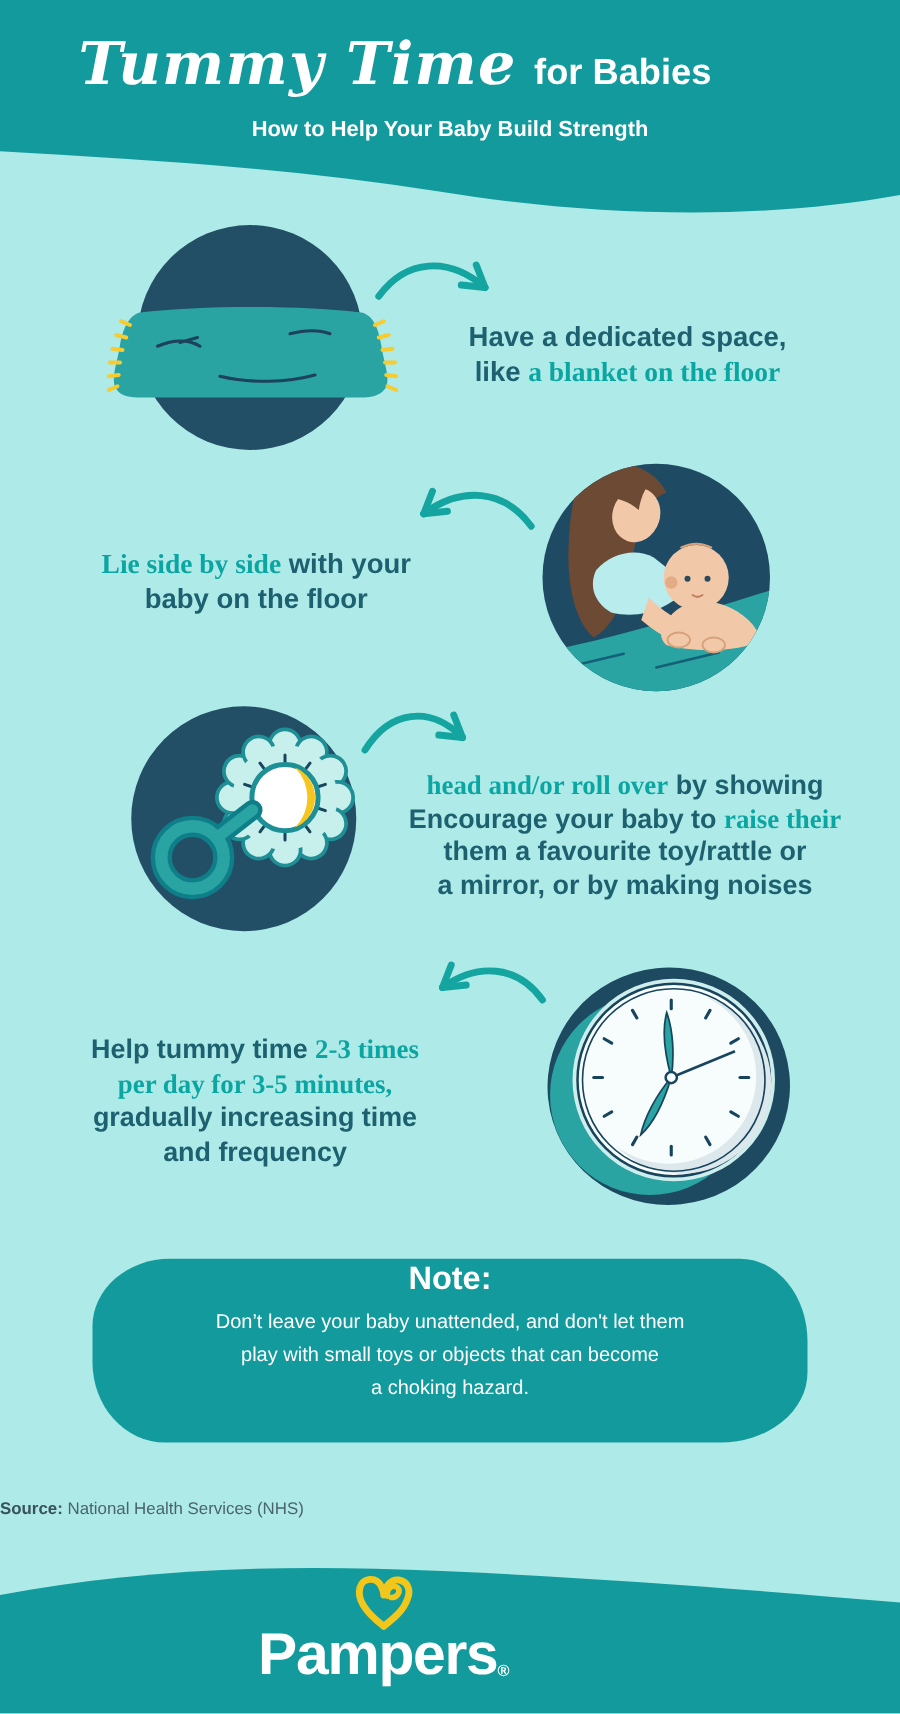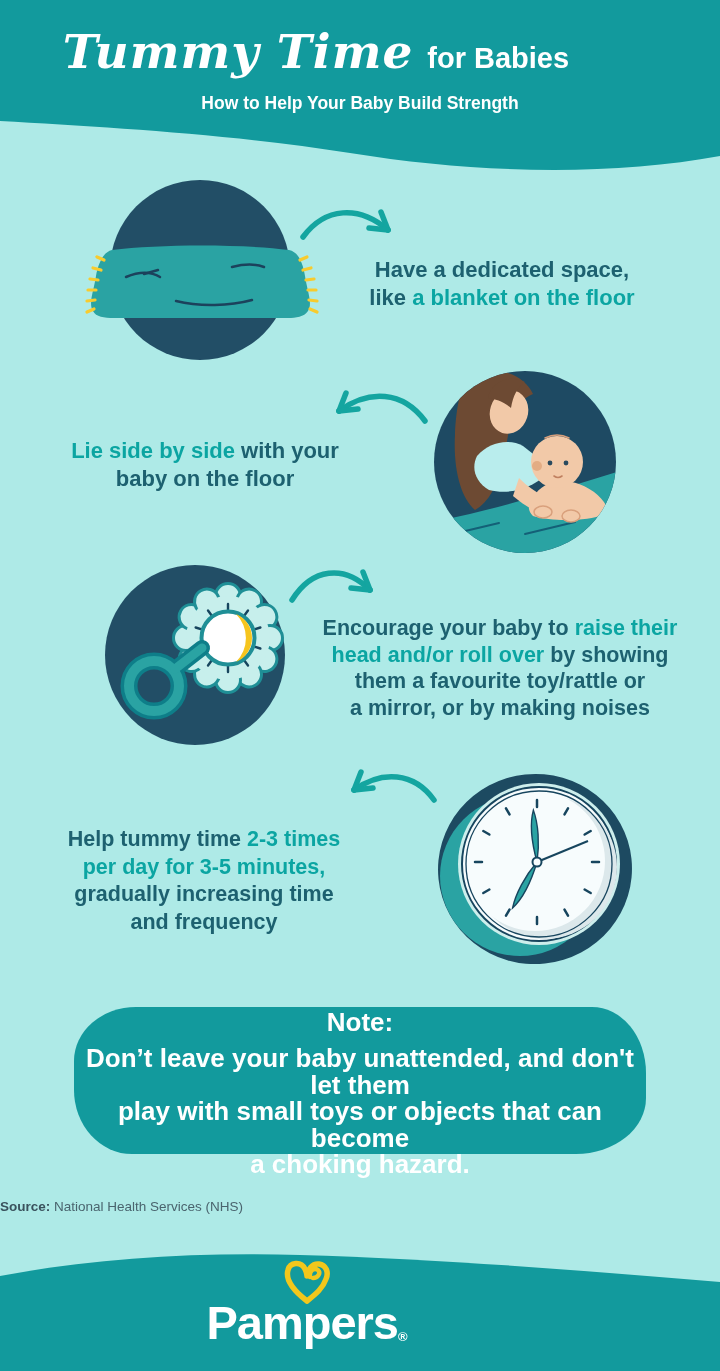--- a/index.html
+++ b/index.html
@@ -22,30 +22,30 @@
   .title-suffix{font-size:29px;font-weight:bold;line-height:34px;}
   .subtitle{left:0;top:93px;width:720px;text-align:center;color:var(--white);font-size:17.5px;font-weight:bold;}
 
   
   .step-text{text-align:center;font-weight:bold;color:var(--body_text);}
   .step-text .tline{white-space:nowrap;}
   .s1{left:337px;top:256px;width:330px;font-size:22px;line-height:28px;}
   .s2{left:55px;top:437px;width:300px;font-size:22px;line-height:28px;}
   .s3{left:305px;top:615px;width:390px;font-size:21.5px;line-height:26.5px;}
   .s4{left:49px;top:826px;width:310px;font-size:21.5px;line-height:27.5px;}
-  .seg-accent{color:var(--accent);}
+  .seg-accent{color:var(--accent);font-family:Liberation Serif, serif;}
 
   
   .note-box{
     left:74px;top:1007px;width:572px;height:147px;background:var(--teal);
     border-radius:62px 54px 70px 58px / 54px 66px 56px 64px;
     color:var(--white);text-align:center;box-sizing:border-box;
   }
   .note-title{font-size:26px;font-weight:bold;margin-bottom:7px;}
-  .note-body{font-size:26px;font-weight:bold;line-height:26.5px;}
+  .note-body{font-size:16px;font-weight:normal;line-height:26.5px;}
 
   
   .source-line{left:0;top:1199px;width:720px;text-align:left;font-size:13.5px;color:#4a646e;}
   .source-label{font-weight:bold;color:#3a525d;}
 
   
   .footer-wave{left:0;bottom:0;}
   .logo{left:0;top:1258px;width:614px;display:flex;flex-direction:column;align-items:center;text-align:center;}
   .brand-row{color:var(--white);font-size:47px;font-weight:bold;letter-spacing:-1px;line-height:46px;margin-top:-6px;}
   .reg{font-size:13px;vertical-align:-2px;letter-spacing:0;}
@@ -191,22 +191,22 @@
 
   <svg class="abs" style="left:286px;top:556px" width="98" height="60" viewBox="0 0 98 60">
     <g fill="none" stroke="#14a5a0" stroke-width="5.5" stroke-linecap="round" stroke-linejoin="round">
       <path d="M6,44 C26,12 58,8 84,34"></path>
       <path d="M84,34 L77,16"></path>
         <path d="M84,34 L65,32"></path>
     </g>
   </svg>
 
   <div class="abs step-text s3">
+      <div class="tline"><span class="seg-accent">head and/or roll over</span><span> by showing</span></div>
       <div class="tline"><span>Encourage your baby to </span><span class="seg-accent">raise their</span></div>
-      <div class="tline"><span class="seg-accent">head and/or roll over</span><span> by showing</span></div>
       <div class="tline"><span>them a favourite toy/rattle or</span></div>
       <div class="tline"><span>a mirror, or by making noises</span></div>
     </div>
 
   <svg class="abs" style="left:434px;top:770px" width="202" height="198" viewBox="0 0 202 198">
     <ellipse cx="101" cy="99" rx="97" ry="95" fill="#1d4a61" transform="rotate(-6 101 99)"></ellipse>
     <circle cx="86" cy="106" r="80" fill="#2aa3a3"></circle>
     <circle cx="105" cy="94" r="81" fill="#cdeeec"></circle>
     <circle cx="105" cy="94" r="77" fill="#f7fcfd" stroke="#17455e" stroke-width="2"></circle>
     <circle cx="111" cy="97" r="72" fill="#dce8eb"></circle>

